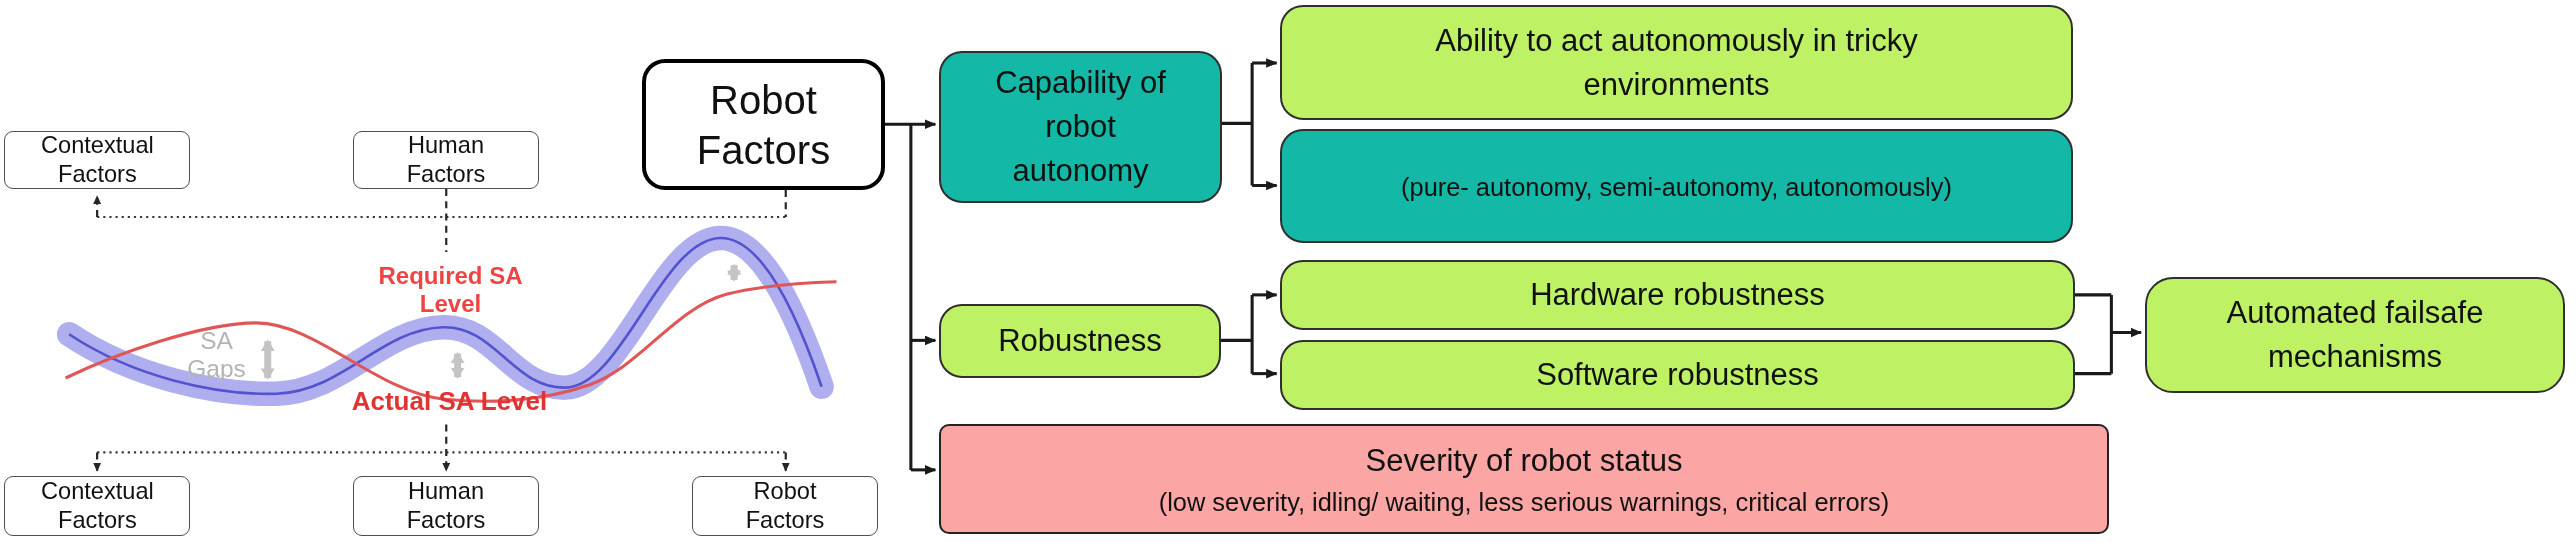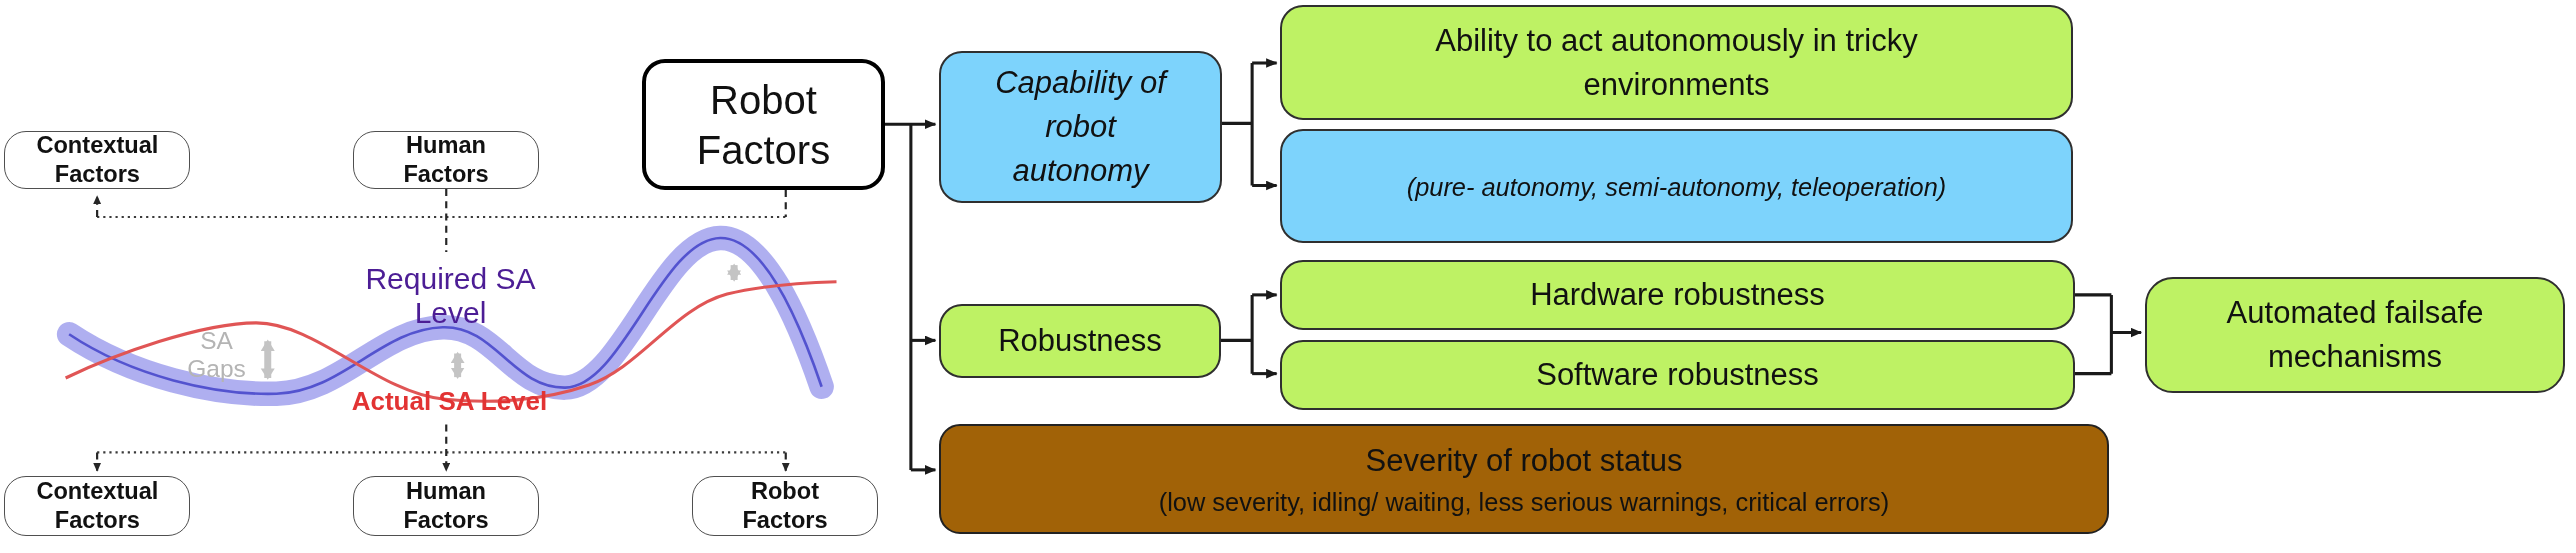--- a/index.html
+++ b/index.html
@@ -7,29 +7,29 @@
     position:relative;width:2576px;height:553px;background:#ffffff;overflow:hidden;
     font-family:"Liberation Sans","DejaVu Sans",sans-serif;color:#111;
   }
   svg.wires{position:absolute;left:0;top:0;z-index:1;}
   .box{
     position:absolute;box-sizing:border-box;z-index:2;
     display:flex;flex-direction:column;align-items:center;justify-content:center;
     text-align:center;
   }
   .box-label{white-space:pre-line;line-height:1.25;}
-  .white-node{background:#ffffff;border:1.8px solid #4f4f4f;border-radius:22px;font-size:23.6px;font-weight:bold;}
+  .white-node{background:#ffffff;border:1.8px solid #4f4f4f;border-radius:9px;font-size:23.6px;}
   .root-node{background:#ffffff;border:4.4px solid #000000;border-radius:23px;font-size:40px;line-height:1.3;}
-  .gray-node{background:#7dd3fc;border:2.2px solid #2f2f2f;border-radius:23px;font-style:italic;}
+  .gray-node{background:#14b8a6;border:2.2px solid #2f2f2f;border-radius:23px;}
   .blue-node{background:#bef264;border:2.2px solid #2f2f2f;border-radius:23px;}
-  .pink-node{background:#a16207;border:2.2px solid #222222;border-radius:21px;}
+  .pink-node{background:#fca5a5;border:2.2px solid #222222;border-radius:10px;}
   .title{font-size:31px;line-height:1.42;white-space:pre-line;}
   .sub{font-size:25.4px;line-height:1.25;margin-top:3.5px;white-space:pre-line;}
   .wave-label{position:absolute;z-index:3;text-align:center;white-space:pre-line;}
-  .lbl-required{left:347px;top:262px;width:207px;font-size:30px;font-weight:400;color:#4c1d95;}
+  .lbl-required{left:347px;top:262px;width:207px;font-size:24px;font-weight:700;color:#ef4444;}
   .lbl-gaps{left:175px;top:327px;width:83px;font-size:24.5px;font-weight:400;color:#b4b4b4;line-height:1.15;}
   .lbl-actual{left:348px;top:386px;width:203px;font-size:26px;font-weight:700;color:#e23333;}
 </style>
 </head>
 <body>
 
 <div class="canvas">
 
   <svg class="wires" width="2576" height="553" viewBox="0 0 2942 632">
     <defs>
@@ -112,21 +112,21 @@
   <div class="box gray-node" style="left:939px;top:51px;width:283px;height:152px;">
     <span class="title">Capability of
 robot
 autonomy</span>
   </div>
   <div class="box blue-node" style="left:1280px;top:5.3px;width:793px;height:115px;">
     <span class="title">Ability to act autonomously in tricky
 environments</span>
   </div>
   <div class="box gray-node" style="left:1280px;top:129px;width:793px;height:114px;">
-    <span class="sub">(pure- autonomy, semi-autonomy, teleoperation)</span>
+    <span class="sub">(pure- autonomy, semi-autonomy, autonomously)</span>
   </div>
 
   <div class="box blue-node" style="left:939px;top:304px;width:282px;height:74px;">
     <span class="title">Robustness</span>
   </div>
   <div class="box blue-node" style="left:1280px;top:340px;width:795px;height:70px;">
     <span class="title">Software robustness</span>
   </div>
   <div class="box blue-node" style="left:1280px;top:260px;width:795px;height:70px;">
     <span class="title">Hardware robustness</span>

